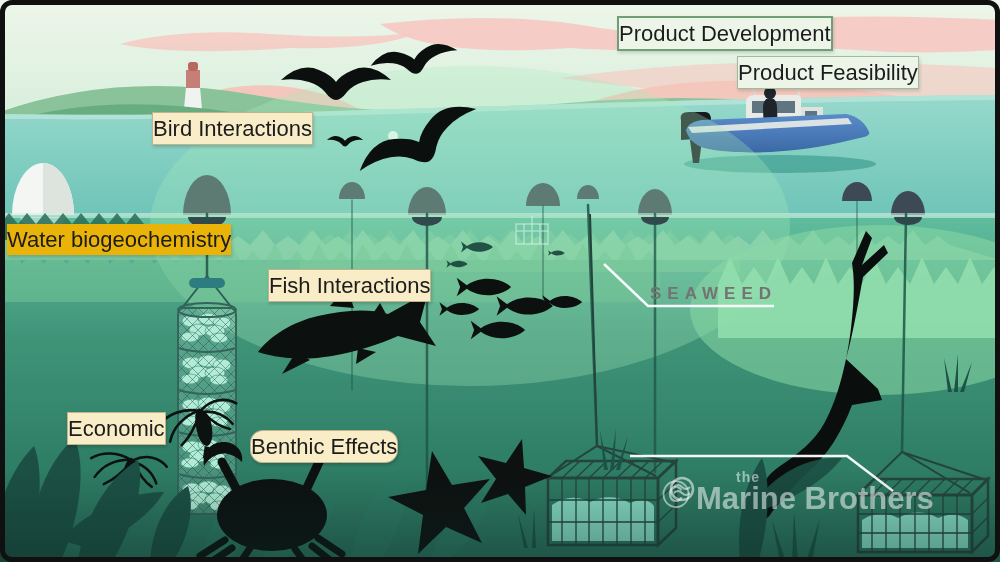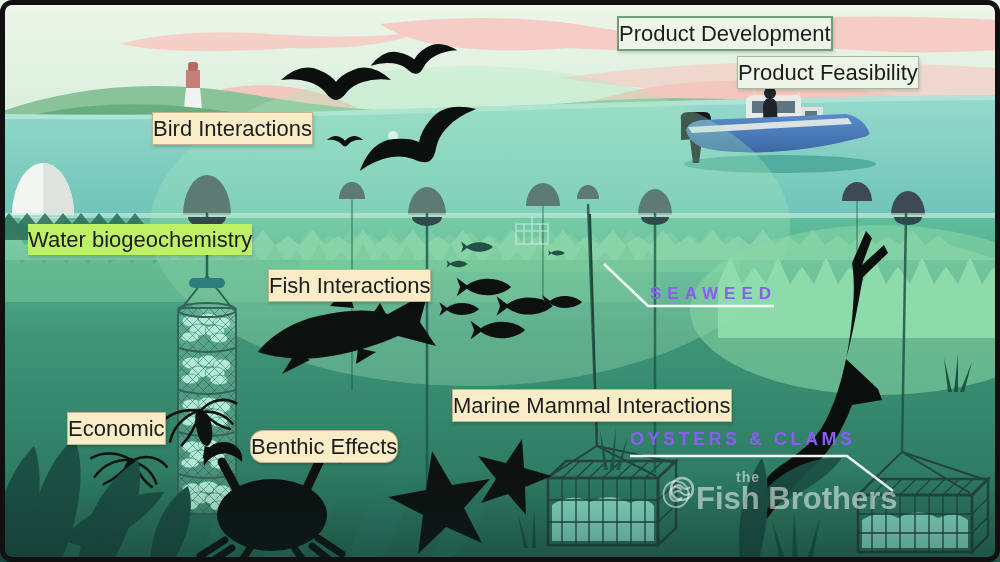--- a/index.html
+++ b/index.html
@@ -1,24 +1,24 @@
 <!DOCTYPE html>
 <html><head>
 <meta charset="utf-8">
 <style>
   html,body{margin:0;padding:0;background:#ffffff;font-family:"Liberation Sans",sans-serif;}
   #stage{position:relative;width:1000px;height:562px;overflow:hidden;background:#e7f3e6;}
   #stage svg{position:absolute;left:0;top:0;}
   .frame{position:absolute;inset:0;border:5px solid #101010;border-radius:12px;pointer-events:none;z-index:30;}
   .lbl{position:absolute;font-size:22px;color:#1c1c1c;padding:3px 0;white-space:nowrap;line-height:1.15;z-index:20;}
   .lbl.cream{background:#f8edc7;border:1px solid rgba(90,75,40,.35);box-shadow:1px 2px 3px rgba(0,0,0,.18);}
-  .lbl.blue{background:#bef264;box-shadow:1px 2px 3px rgba(0,0,0,.15);margin-left:21px;}
+  .lbl.blue{background:#eab308;box-shadow:1px 2px 3px rgba(0,0,0,.15);}
   .lbl.mint{background:#edf5e8;border:2px solid #6f9e77;box-shadow:1px 2px 3px rgba(0,0,0,.15);}
   .lbl.mint.light{border:1.5px solid #9cbc9d;}
-  .callout{position:absolute;color:#8b5cf6;font-weight:bold;z-index:20;white-space:nowrap;}
+  .callout{position:absolute;color:#737373;font-weight:bold;z-index:20;white-space:nowrap;}
   .callout.seaweed{left:650px;top:284px;font-size:17px;letter-spacing:6px;}
   .callout.oysters{left:630px;top:429px;font-size:18px;letter-spacing:3.5px;}
   .wm{position:absolute;left:662px;top:476px;z-index:21;color:rgba(255,255,255,.52);display:flex;align-items:flex-end;}
   .wm .c{font-size:38px;line-height:1;margin-right:6px;}
   .wm .main{position:relative;font-size:31px;font-weight:bold;line-height:1;}
   .wm .the{position:absolute;left:40px;top:-13px;font-size:14px;font-weight:bold;letter-spacing:1px;}
   .wm .logo{margin-left:7px;opacity:.55;}
 </style>
 </head>
 <body>
@@ -319,32 +319,30 @@
   </g>
 
   <rect x="0" y="470" width="1000" height="92" fill="url(#vigG)"></rect>
 </svg>
 
 <div class="lbl mint" style="left:617px;top:16px;">Product Development</div>
 <div class="lbl mint light" style="left:737px;top:56px;">Product Feasibility</div>
 <div class="lbl cream" style="left:124px;top:112px;margin-left:28px;">Bird Interactions</div>
 <div class="lbl blue" style="left:7px;top:224px;">Water biogeochemistry</div>
 <div class="lbl cream" style="left:258px;top:269px;margin-left:10px;">Fish Interactions</div>
-<div class="lbl cream" style="left:452px;top:389px;">Marine Mammal Interactions</div>
 <div class="lbl cream" style="left:67px;top:412px;">Economic</div>
 <div class="lbl cream" style="left:250px;top:430px;border-radius:13px;">Benthic Effects</div>
 
 <div class="callout seaweed">SEAWEED</div>
-<div class="callout oysters">OYSTERS &amp; CLAMS</div>
 
 <div class="wm">
   <span class="c">©</span>
   <span class="main">
     <span class="the">the</span>
-    <span>Fish Brothers</span>
+    <span>Marine Brothers</span>
   </span>
   <svg class="logo" width="26" height="26" viewBox="0 0 26 26">
     <circle cx="13" cy="13" r="11" fill="none" stroke="#ffffff" stroke-width="2.5"></circle>
     <path d="M5,11 q4,-4 8,0 q4,4 8,0 M5,17 q4,-4 8,0 q4,4 8,0" fill="none" stroke="#ffffff" stroke-width="2"></path>
   </svg>
 </div>
 
 <div class="frame"></div>
 </div>
 

